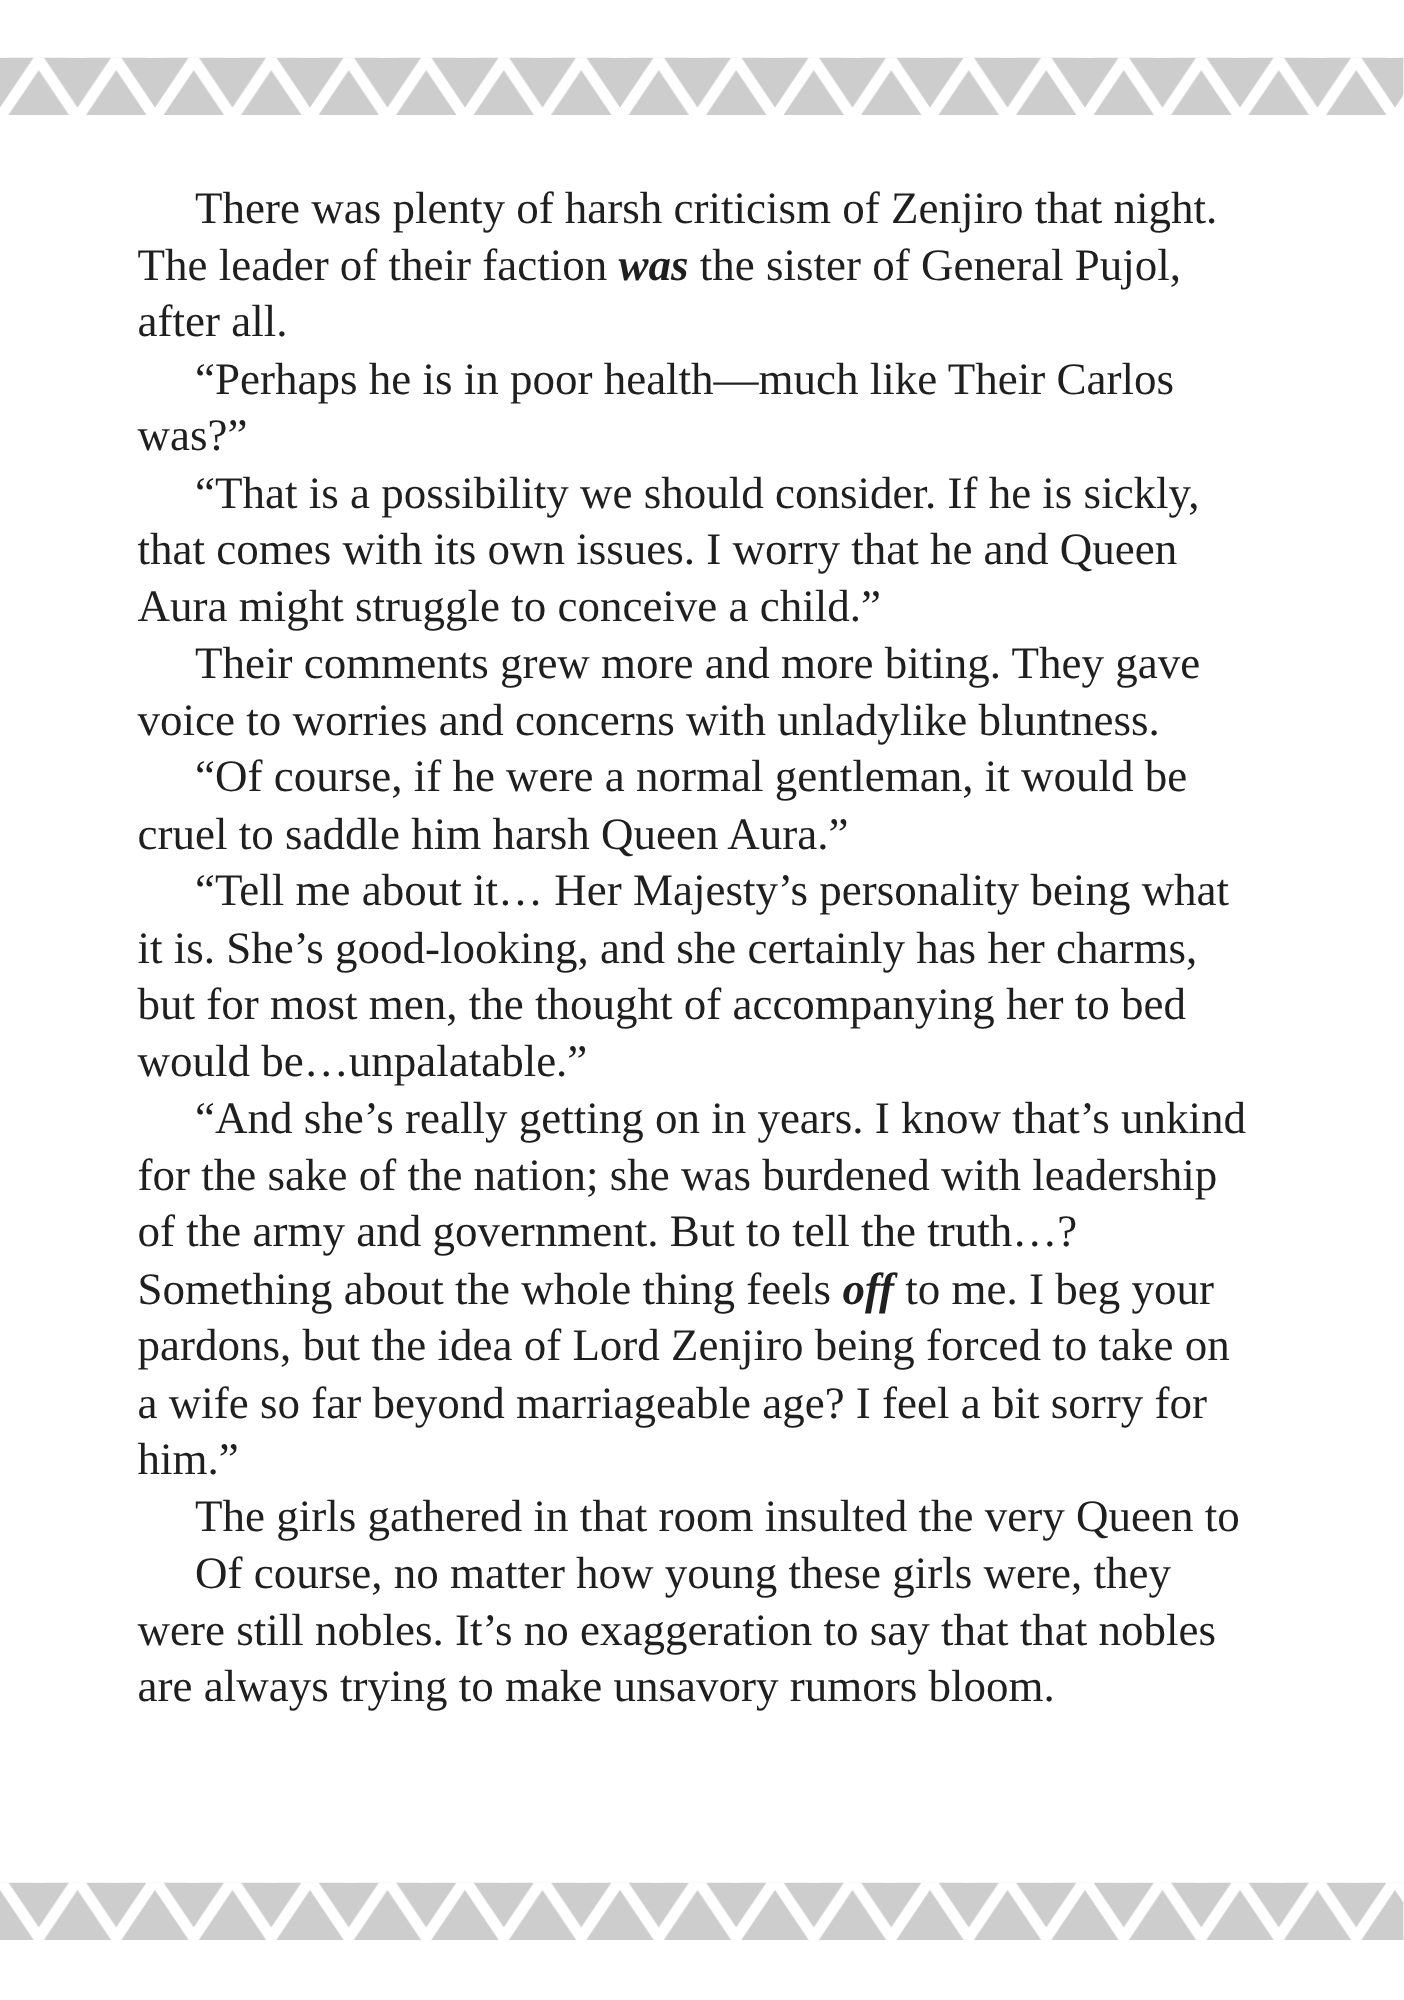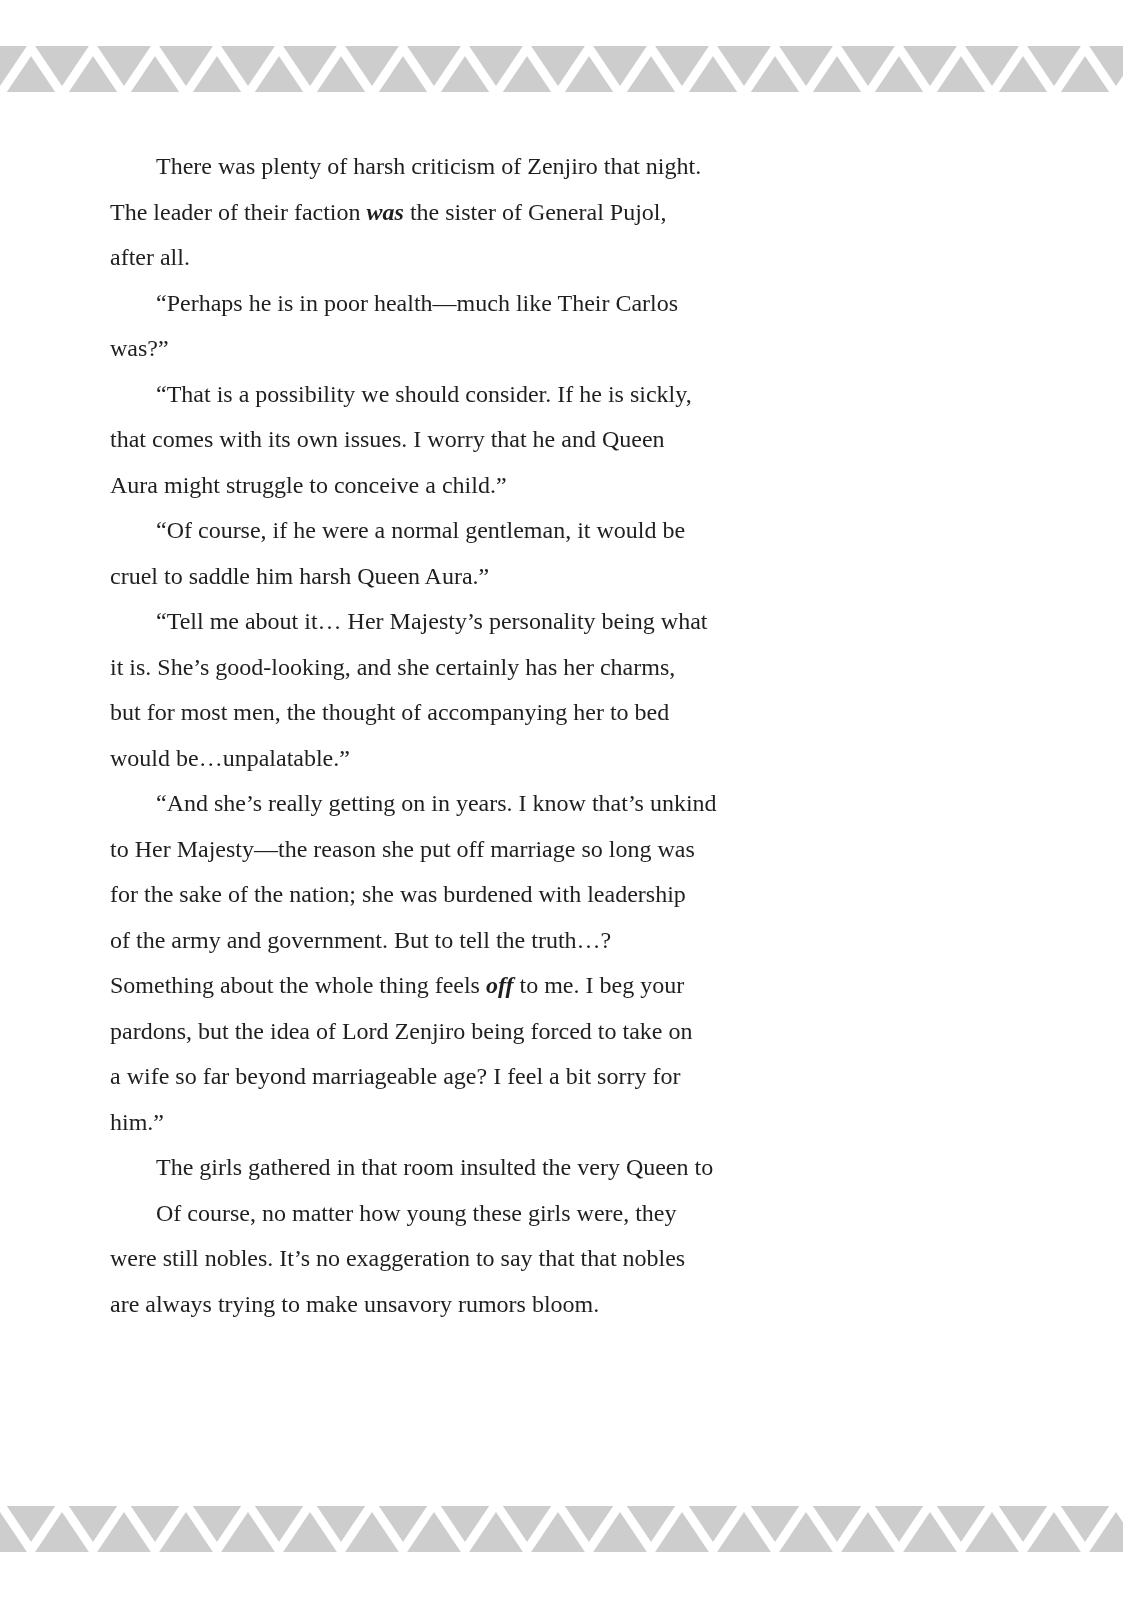--- a/index.html
+++ b/index.html
@@ -22,21 +22,21 @@
     display: block;
   }
   .band-top { top: 46px; }
   .band-bottom { top: 1506px; transform: scaleY(-1); }
   .page-text {
     position: absolute;
     left: 110px;
     top: 144px;
     width: 915px;
     color: #1f1f1f;
-    font-size: 24px;
+    font-size: 36px;
     line-height: 45.5px;
   }
   .paragraph { margin: 0; }
   .line { white-space: nowrap; }
   .line.first { text-indent: 46px; }
   .line i { font-style: italic; font-weight: bold; }
 </style>
 </head>
 <body style="background: rgb(255, 255, 255);">
 
@@ -69,32 +69,35 @@
     <div class="paragraph">
       <div class="line first">“Perhaps he is in poor health—much like Their Carlos</div>
       <div class="line">was?”</div>
     </div>
     <div class="paragraph">
       <div class="line first">“That is a possibility we should consider. If he is sickly,</div>
       <div class="line">that comes with its own issues. I worry that he and Queen</div>
       <div class="line">Aura might struggle to conceive a child.”</div>
     </div>
     <div class="paragraph">
+      <div class="line first">Their comments grew more and more biting. They gave</div>
+      <div class="line">voice to worries and concerns with unladylike bluntness.</div>
+    </div>
+    <div class="paragraph">
       <div class="line first">“Of course, if he were a normal gentleman, it would be</div>
       <div class="line">cruel to saddle him harsh Queen Aura.”</div>
     </div>
     <div class="paragraph">
       <div class="line first">“Tell me about it… Her Majesty’s personality being what</div>
       <div class="line">it is. She’s good-looking, and she certainly has her charms,</div>
       <div class="line">but for most men, the thought of accompanying her to bed</div>
       <div class="line">would be…unpalatable.”</div>
     </div>
     <div class="paragraph">
       <div class="line first">“And she’s really getting on in years. I know that’s unkind</div>
-      <div class="line">to Her Majesty—the reason she put off marriage so long was</div>
       <div class="line">for the sake of the nation; she was burdened with leadership</div>
       <div class="line">of the army and government. But to tell the truth…?</div>
       <div class="line">Something about the whole thing feels <i>off</i> to me. I beg your</div>
       <div class="line">pardons, but the idea of Lord Zenjiro being forced to take on</div>
       <div class="line">a wife so far beyond marriageable age? I feel a bit sorry for</div>
       <div class="line">him.”</div>
     </div>
     <div class="paragraph">
       <div class="line first">The girls gathered in that room insulted the very Queen to</div>
     </div>

